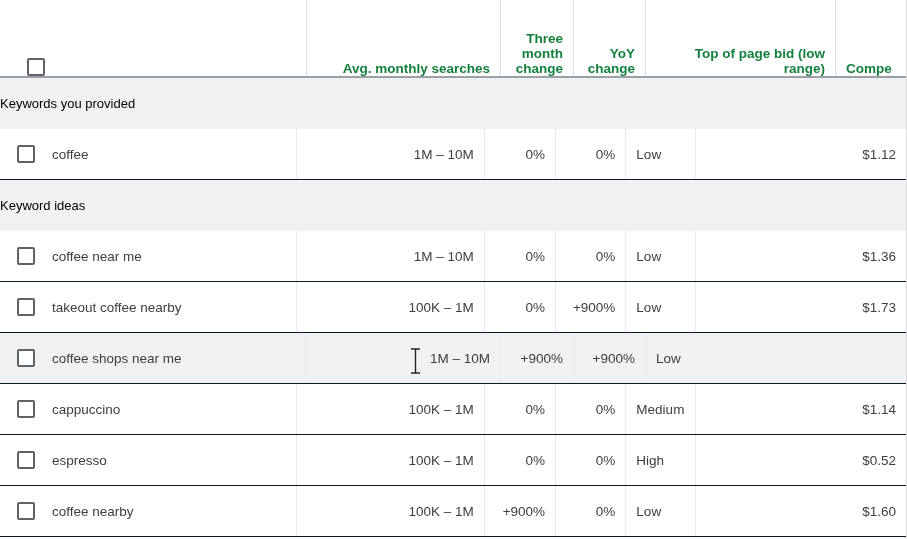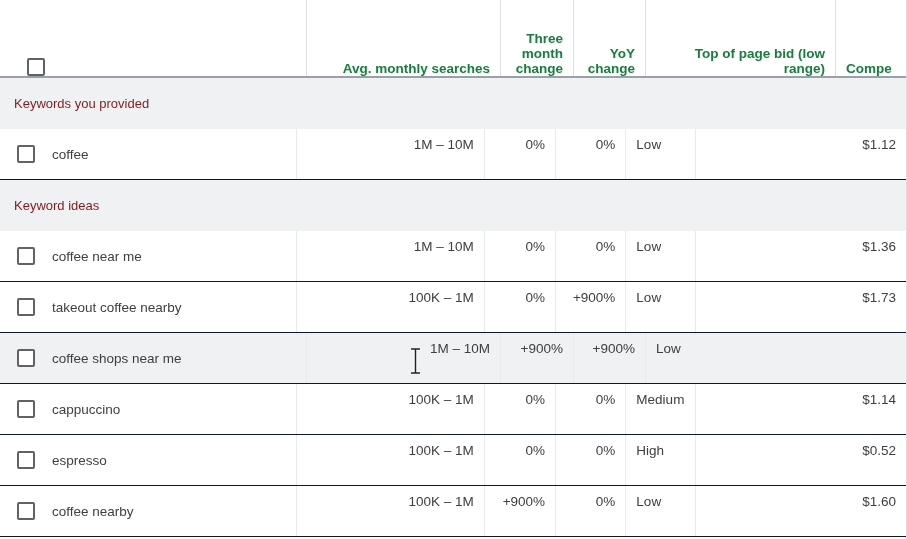--- a/index.html
+++ b/index.html
@@ -78,42 +78,42 @@
     flex: 0 0 auto;
   }
 
   
   .section-row {
     height: 51px;
     display: flex;
     align-items: center;
     background: #eff1f3;
     font-size: 13px;
-    color: #7f1d1d;
-    padding-left: 14px;
+    color: #000000;
+    padding-left: 0;
     box-sizing: border-box;
   }
 
   
   .trow {
     display: flex;
     height: 51px;
     box-sizing: border-box;
     border-bottom: 1px solid #0f172a;
     background: #ffffff;
   }
   .trow.hover { background: #eff1f3; }
 
   .td {
     box-sizing: border-box;
     display: flex;
-    align-items: flex-start;
+    align-items: center;
     font-size: 13.5px;
     color: #3c4043;
-    padding: 8px 10px;
+    padding: 0 10px;
     border-left: 1px solid #e8eaed;
     overflow: hidden;
     white-space: nowrap;
   }
   .td.first { border-left: none; padding: 0; }
 
   .td-kw {
     width: 306px;
     display: flex;
     align-items: center;

